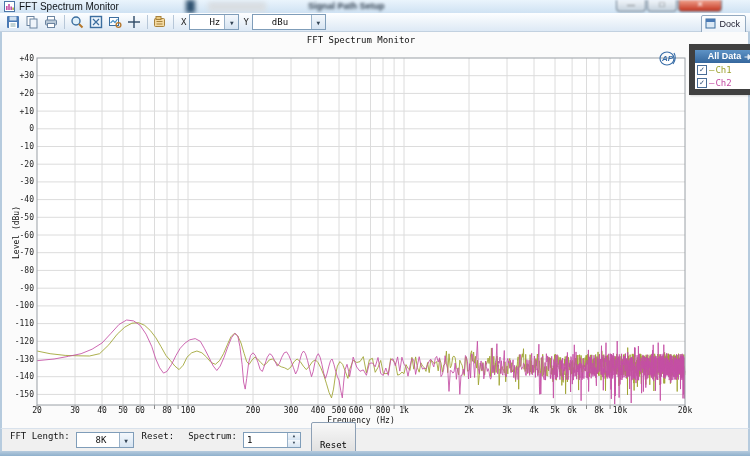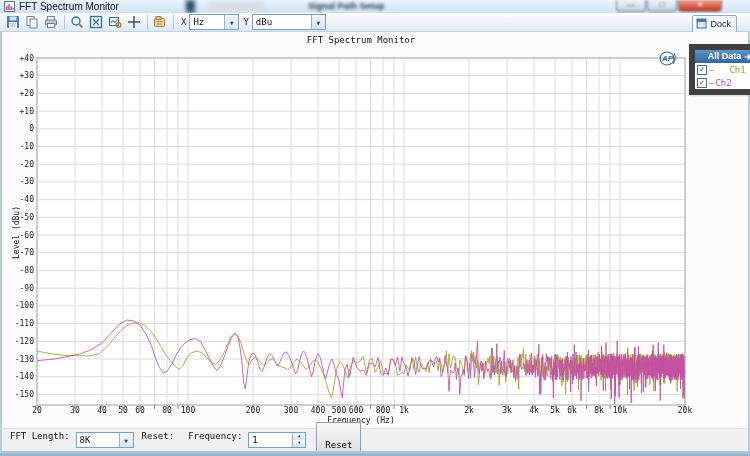--- a/index.html
+++ b/index.html
@@ -24,24 +24,24 @@
 
   
   .toolbar{position:absolute;left:0;top:13px;width:750px;height:19px;
     background:linear-gradient(#fdfeff,#dde9f5);border-bottom:1px solid #bccwhite;
     border-bottom:1px solid #c2d1e0;display:flex;align-items:center;padding-left:4px;box-sizing:border-box;}
   .tbtn{width:18px;height:16px;display:flex;align-items:center;justify-content:center;margin-right:1px;border-radius:2px;}
   .tsep{width:1px;height:14px;background:#b7c7d8;margin:0 3px;}
   .axlabel{font-size:9px;color:#222;margin:0 3px 0 4px;font-family:"DejaVu Sans Mono",monospace;}
   .combo{height:14px;background:#fff;border:1px solid #7f9db9;display:flex;align-items:center;font-size:9px;
     font-family:"DejaVu Sans Mono",monospace;color:#111;}
-  .combo .val{flex:1;padding-left:3px;}
+  .combo .val{flex:1;padding-left:3px;margin-left:16px;}
   .combo .arrow{width:13px;height:100%;background:linear-gradient(#f4f8fc,#d6e4f2);border-left:1px solid #9ab2c9;
     display:flex;align-items:center;justify-content:center;font-size:6px;color:#345;}
-  .dockbtn{position:absolute;right:13px;top:2px;height:15px;padding:0 5px 15px 3px;display:flex;align-items:center;
+  .dockbtn{position:absolute;right:4px;top:2px;height:15px;padding:0 5px 15px 3px;display:flex;align-items:center;
     border:1px solid #93a9c0;border-radius:2px;background:linear-gradient(#fcfdfe,#dfe9f4);font-size:9px;color:#223;}
   .dockbtn svg{margin-right:3px;}
 
   
   .chartpanel{position:absolute;left:0;top:32px;width:750px;height:396px;background:#fbfbfb;
     border-left:2px solid #b6cbde;border-right:2px solid #b6cbde;box-sizing:border-box;}
   .charttitle{position:absolute;left:35px;top:3px;width:648px;text-align:center;font-size:9px;color:#111;
     font-family:"DejaVu Sans Mono",monospace;}
   .ylab{position:absolute;left:-16px;top:196px;font-size:8px;color:#111;font-family:"DejaVu Sans Mono",monospace;
     transform:rotate(-90deg);width:60px;text-align:center;}
@@ -314,38 +314,38 @@
     <div class="legend">
       <div class="hdr">
         <span>All Data</span>
         <svg class="pin" width="8" height="8" viewBox="0 0 8 8">
             <path d="M0.5 4 H4 M4 1.5 V6.5 L7 4 Z" stroke="#e8eef5" stroke-width="1" fill="#e8eef5"></path>
           </svg>
       </div>
       <div class="legrow">
         <span class="cbx">✓</span>
         <span class="legdash" id="dash0" style="color: rgb(157, 162, 47);">—</span>
-        <span id="lab0" style="color: rgb(157, 162, 47); margin-left: 14px;">Ch1</span>
+        <span id="lab0" style="color: rgb(157, 162, 47);">Ch1</span>
       </div>
       <div class="legrow">
         <span class="cbx">✓</span>
         <span class="legdash" id="dash1" style="color: rgb(196, 79, 165);">—</span>
         <span id="lab1" style="color: rgb(196, 79, 165);">Ch2</span>
       </div>
     </div>
   </div>
 
   <div class="controls">
     <span class="lbl">FFT Length:</span>
     <div class="combo" style="width:56px">
       <span class="val">8K</span>
       <span class="arrow">▼</span>
     </div>
     <span class="lbl">Reset:</span>
-    <span class="lbl">Frequency:</span>
+    <span class="lbl">Spectrum:</span>
     <div class="spin">
       <input value="1" style="">
       <div class="spinbtns">
         <div>▲</div>
         <div>▼</div>
       </div>
     </div>
     <button class="resetbtn">Reset</button>
   </div>
   <div class="bottomedge"></div>

